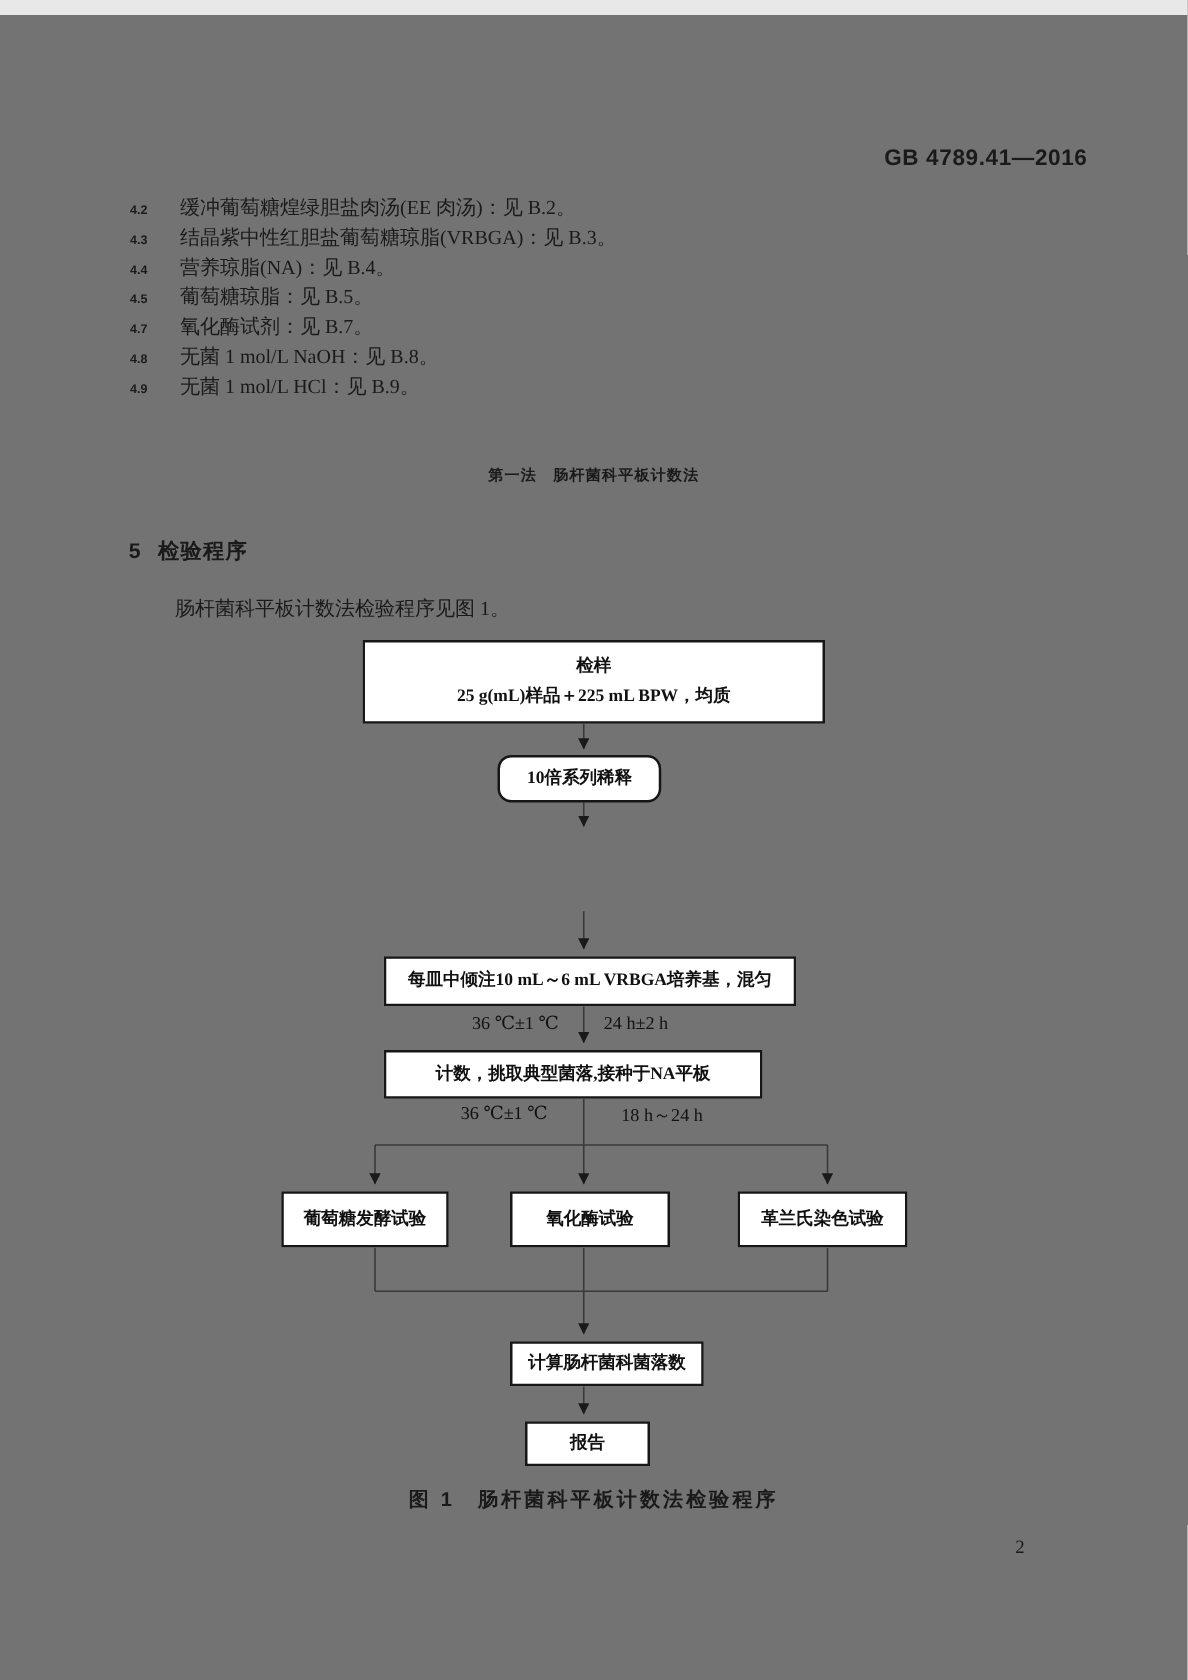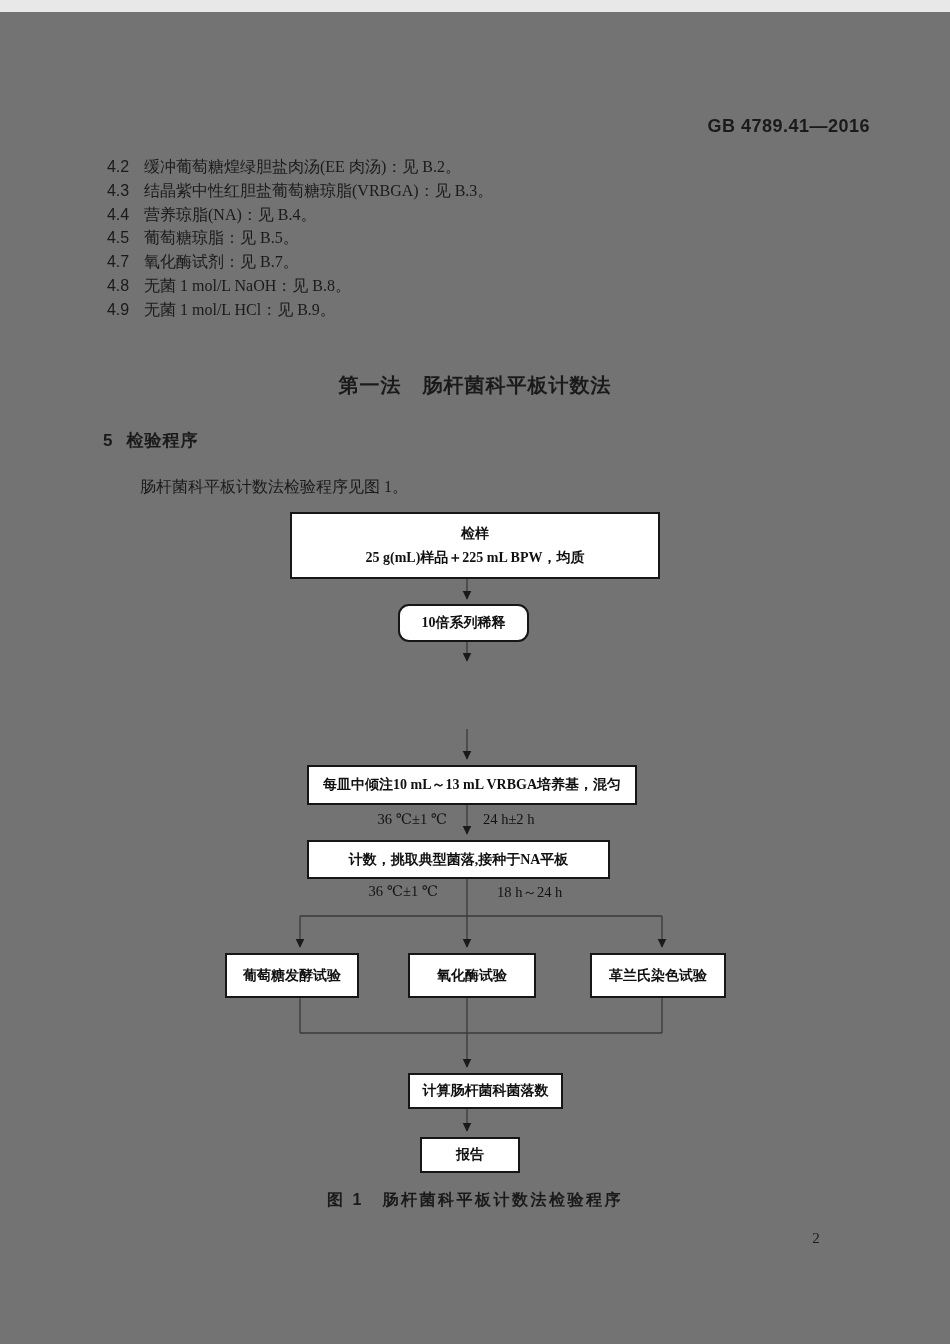--- a/index.html
+++ b/index.html
@@ -12,28 +12,28 @@
     position:absolute;top:104px;right:80px;
     font-family:"Liberation Sans","DejaVu Sans",sans-serif;
     font-weight:700;font-size:18px;letter-spacing:0.5px;
   }
   
   .reagent-list{position:absolute;top:143px;left:104px;width:760px;}
   .reagent-row{height:23.8px;line-height:23.8px;white-space:nowrap;}
   .rnum{
     display:inline-block;min-width:28px;
     font-family:"Liberation Sans","DejaVu Sans",sans-serif;
-    font-weight:400;font-size:16px;text-align:center;
+    font-weight:700;font-size:10px;
   }
   .rtext{margin-left:12px;font-size:16px;}
   
   .method-title{
     position:absolute;top:360px;left:0;width:100%;text-align:center;
     font-family:"Liberation Sans","DejaVu Sans",sans-serif;
-    font-weight:700;font-size:20px;letter-spacing:1px;
+    font-weight:700;font-size:12px;letter-spacing:1px;
   }
   .section-heading{
     position:absolute;top:417px;left:103px;
     font-family:"Liberation Sans","DejaVu Sans",sans-serif;
     font-weight:700;font-size:17px;
   }
   .section-heading .sec-title{margin-left:14px;letter-spacing:1px;}
   .intro-par{position:absolute;top:465px;left:140px;font-size:16px;}
   
   .connectors{position:absolute;top:0;left:0;pointer-events:none;}
@@ -132,21 +132,21 @@
     <div>检样</div>
     <div>25 g(mL)样品＋225 mL BPW，均质</div>
   </div>
 
   <div class="fc-box" id="b2">
     <div>10倍系列稀释</div>
   </div>
 
 
   <div class="fc-box" id="b4">
-    <div>每皿中倾注10 mL～13 mL VRBGA培养基，混匀</div>
+    <div>每皿中倾注10 mL～6 mL VRBGA培养基，混匀</div>
   </div>
 
   <div class="inc-label" id="lab1-left">36 ℃±1 ℃</div>
   <div class="inc-label" id="lab1-right">24 h±2 h</div>
 
   <div class="fc-box" id="b5">
     <div>计数，挑取典型菌落,接种于NA平板</div>
   </div>
 
   <div class="inc-label" id="lab2-left">36 ℃±1 ℃</div>

